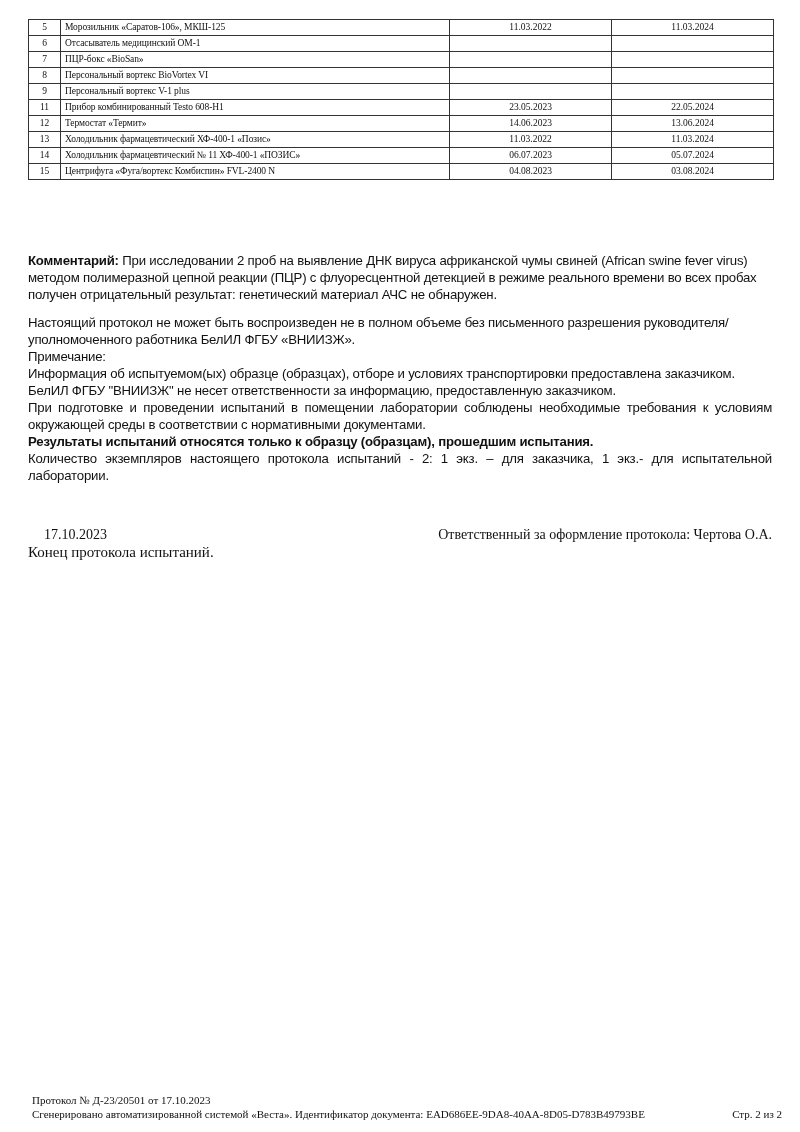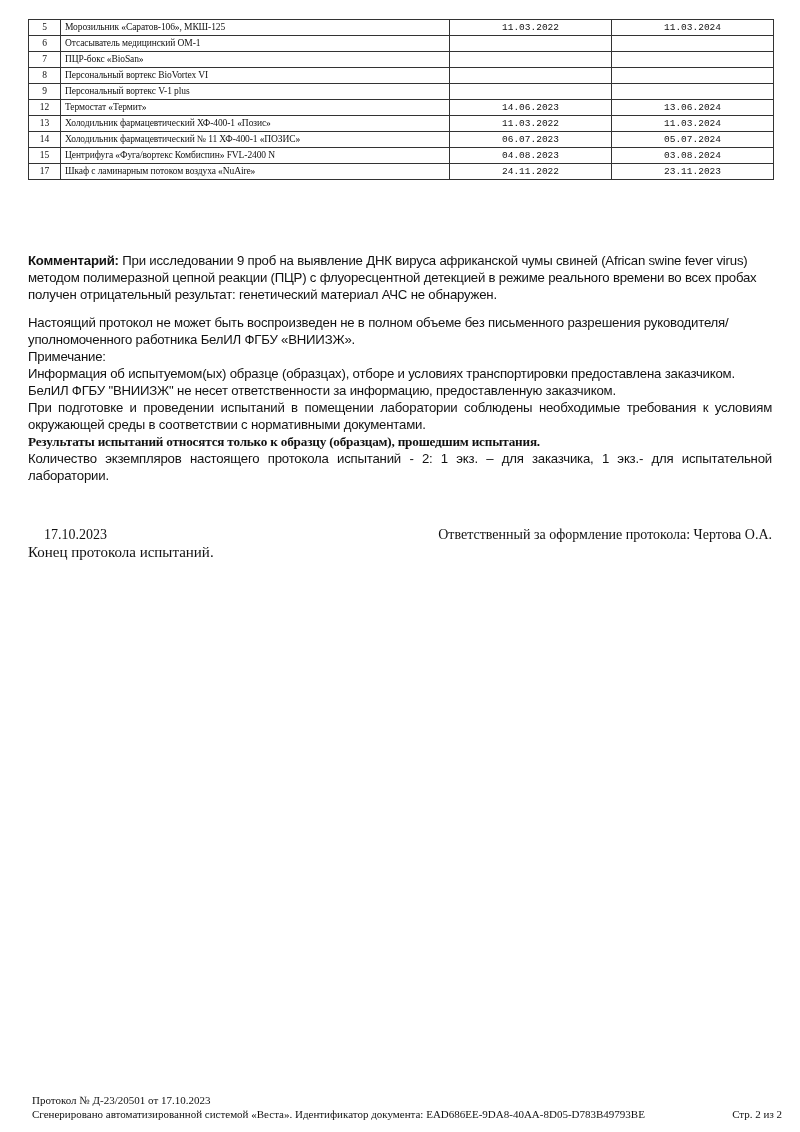--- a/index.html
+++ b/index.html
@@ -1,29 +1,29 @@
 <!DOCTYPE html>
 <html><head>
 <meta charset="utf-8">
 <style>
   html, body { margin: 0; padding: 0; background: #ffffff; }
   body { width: 800px; height: 1132px; position: relative; overflow: hidden; color: #111; font-family: "Liberation Serif", serif; }
   .tbl { position: absolute; left: 28px; top: 19px; width: 744px; border-collapse: collapse; table-layout: fixed; font-size: 9.5px; }
   .tbl td { border: 1.2px solid #333; padding: 0 4px; height: 15px; line-height: 11px; vertical-align: middle; }
   .tbl td.num { text-align: center; width: 23px; }
   .tbl td.name { width: 380px; letter-spacing: -0.1px; }
-  .tbl td.date { text-align: center; width: 153px; font-family: Liberation Mono, monospace; }
+  .tbl td.date { text-align: center; width: 153px; }
   .tbl tr.tall td { height: 29px; }
   .text { position: absolute; left: 28px; width: 744px; font-size: 14px; line-height: 17px; }
   .comment { top: 252px; font-family: "Liberation Sans", sans-serif; font-size: 13.2px; letter-spacing: -0.2px; }
   .comment b { font-weight: bold; text-align: center; }
   .notes { top: 314px; font-family: "Liberation Sans", sans-serif; font-size: 13.2px; letter-spacing: -0.2px; }
   .notes p { margin: 0; }
   .notes .just { text-align: justify; text-align-last: left; }
-  .notes .bold { font-weight: bold; font-family: Liberation Serif, serif; }
+  .notes .bold { font-weight: bold; }
   .sign { position: absolute; top: 526px; left: 28px; width: 744px; font-size: 14px; line-height: 17px; }
   .sign .date { position: absolute; left: 16px; top: 0; }
   .sign .resp { position: absolute; right: 0; top: 0; }
   .sign .end { position: absolute; left: 0; top: 18px; font-size: 15px; text-align: right; }
   .footer { position: absolute; left: 32px; top: 1093px; width: 750px; font-size: 11px; line-height: 14px; }
   .footer .line2 { position: relative; }
   .footer .page { position: absolute; right: 0; top: 0; }
 </style>
 </head>
 <body>
@@ -54,20 +54,26 @@
       <td class="date"></td>
       <td class="date"></td>
     </tr>
     <tr>
       <td class="num">9</td>
       <td class="name">Персональный вортекс V-1 plus</td>
       <td class="date"></td>
       <td class="date"></td>
     </tr>
     <tr>
+      <td class="num">11</td>
+      <td class="name">Прибор комбинированный Testo 608-H1</td>
+      <td class="date">23.05.2023</td>
+      <td class="date">22.05.2024</td>
+    </tr>
+    <tr>
       <td class="num">12</td>
       <td class="name">Термостат «Термит»</td>
       <td class="date">14.06.2023</td>
       <td class="date">13.06.2024</td>
     </tr>
     <tr>
       <td class="num">13</td>
       <td class="name">Холодильник фармацевтический ХФ-400-1 «Позис»</td>
       <td class="date">11.03.2022</td>
       <td class="date">11.03.2024</td>
@@ -77,31 +83,25 @@
       <td class="name">Холодильник фармацевтический № 11 ХФ-400-1 «ПОЗИС»</td>
       <td class="date">06.07.2023</td>
       <td class="date">05.07.2024</td>
     </tr>
     <tr>
       <td class="num">15</td>
       <td class="name">Центрифуга «Фуга/вортекс Комбиспин» FVL-2400 N</td>
       <td class="date">04.08.2023</td>
       <td class="date">03.08.2024</td>
     </tr>
-    <tr>
-      <td class="num">17</td>
-      <td class="name">Шкаф с ламинарным потоком воздуха «NuAire»</td>
-      <td class="date">24.11.2022</td>
-      <td class="date">23.11.2023</td>
-    </tr>
   </tbody>
 </table>
 
 <div class="text comment">
-  <b>Комментарий:</b><span> При исследовании 9 проб на выявление ДНК вируса африканской чумы свиней (African swine fever virus) методом полимеразной цепной реакции (ПЦР) с флуоресцентной детекцией в режиме реального времени во всех пробах получен отрицательный результат: генетический материал АЧС не обнаружен.</span>
+  <b>Комментарий:</b><span> При исследовании 2 проб на выявление ДНК вируса африканской чумы свиней (African swine fever virus) методом полимеразной цепной реакции (ПЦР) с флуоресцентной детекцией в режиме реального времени во всех пробах получен отрицательный результат: генетический материал АЧС не обнаружен.</span>
 </div>
 
 <div class="text notes">
   <p>Настоящий протокол не может быть воспроизведен не в полном объеме без письменного разрешения руководителя/уполномоченного работника БелИЛ ФГБУ «ВНИИЗЖ».</p>
   <p>Примечание:</p>
   <p class="just">Информация об испытуемом(ых) образце (образцах), отборе и условиях транспортировки предоставлена заказчиком.</p>
   <p>БелИЛ ФГБУ "ВНИИЗЖ" не несет ответственности за информацию, предоставленную заказчиком.</p>
   <p class="just">При подготовке и проведении испытаний в помещении лаборатории соблюдены необходимые требования к условиям окружающей среды в соответствии с нормативными документами.</p>
   <p class="bold">Результаты испытаний относятся только к образцу (образцам), прошедшим испытания.</p>
   <p class="just">Количество экземпляров настоящего протокола испытаний - 2: 1 экз. – для заказчика, 1 экз.- для испытательной лаборатории.</p>

